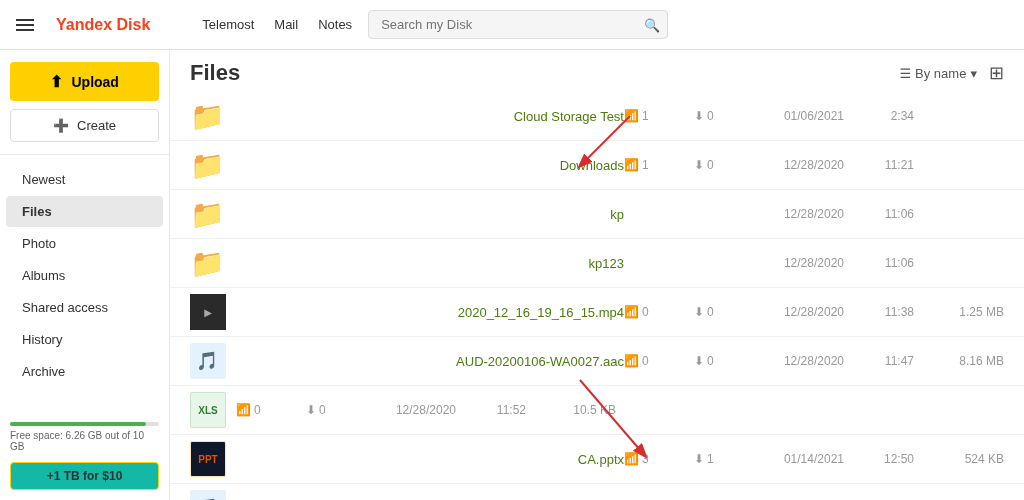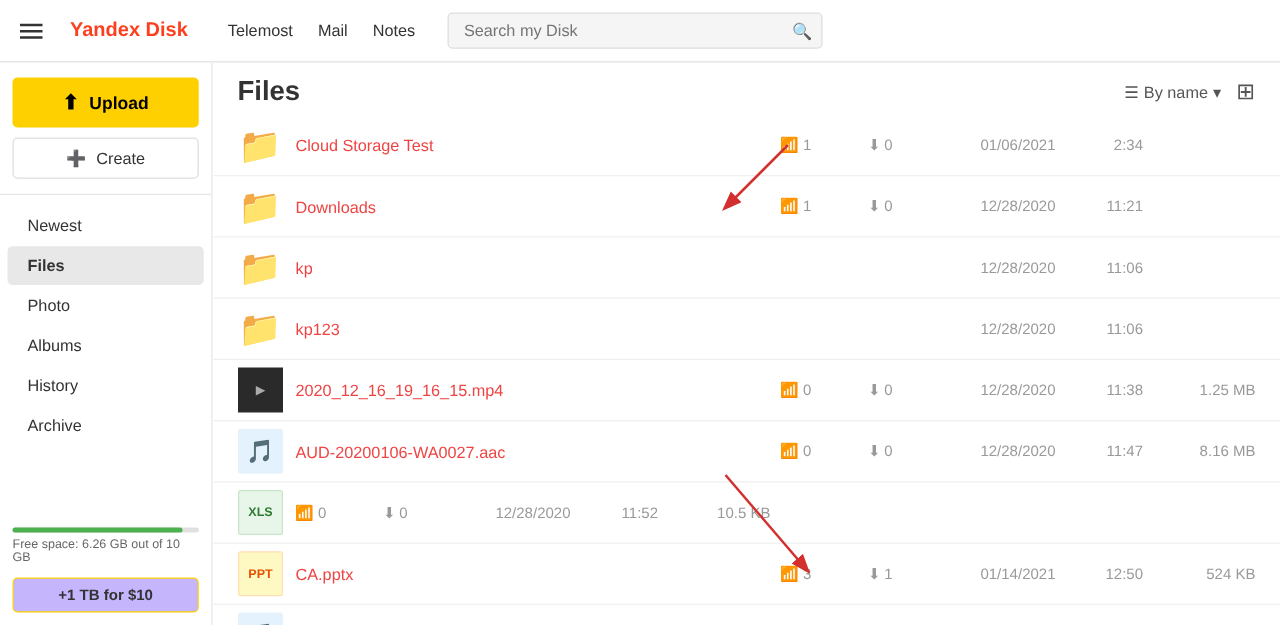--- a/index.html
+++ b/index.html
@@ -1,25 +1,25 @@
 <!DOCTYPE html>
 <html><head>
   <meta charset="utf-8">
   <style>
     * { margin: 0; padding: 0; box-sizing: border-box; }
     body { font-family: Arial, sans-serif; font-size: 13px; background: #fff; display: flex; flex-direction: column; height: 500px; overflow: hidden; }
 
     
     .header { display: flex; align-items: center; height: 50px; background: #fff; border-bottom: 1px solid #e0e0e0; padding: 0 16px; gap: 16px; flex-shrink: 0; }
-    .header-logo { display: flex; align-items: flex-start; gap: 6px; font-size: 18px; font-weight: bold; color: #fc3f1d; text-decoration: none; margin-right: 16px; }
+    .header-logo { display: flex; align-items: flex-start; gap: 6px; font-size: 18px; font-weight: bold; color: #fc3f1d; text-decoration: none; }
     .hamburger { display: flex; flex-direction: column; gap: 3px; cursor: pointer; margin-right: 6px; }
     .hamburger span { display: block; width: 18px; height: 2px; background: #333; }
-    .header-nav { display: flex; gap: 20px; align-items: center; }
+    .header-nav { display: flex; gap: 20px; align-items: center; margin-left: 36px; }
     .header-nav a { text-decoration: none; color: #333; font-size: 13px; }
-    .header-search { flex: 1; max-width: 300px; position: relative; margin-left: 10px; }
+    .header-search { flex: 1; max-width: 300px; position: relative; }
     .header-search input { width: 100%; padding: 6px 30px 6px 12px; border: 1px solid #ddd; border-radius: 4px; font-size: 13px; background: #f5f5f5; color: #999; }
     .header-search .search-icon { position: absolute; right: 8px; top: 50%; transform: translateY(-50%); color: #999; }
     .header-install { display: flex; align-items: center; gap: 8px; font-size: 13px; color: #333; margin-left: auto; }
     .header-install .win-icon { width: 20px; height: 20px; display: flex; align-items: center; justify-content: center; }
 
     
     .layout { display: flex; flex: 1; overflow: hidden; }
 
     
     .sidebar { width: 170px; background: #fff; border-right: 1px solid #e8e8e8; display: flex; flex-direction: column; overflow: hidden; flex-shrink: 0; }
@@ -29,44 +29,44 @@
     .btn-create { background: #fff; border: 1px solid #ddd; border-radius: 4px; padding: 8px 20px; font-size: 13px; cursor: pointer; display: flex; align-items: center; gap: 8px; width: 100%; justify-content: center; color: #333; }
     .sidebar-divider { height: 1px; background: #e8e8e8; margin: 4px 0; }
     .sidebar-scroll { flex: 1; overflow-y: auto; }
     .sidebar-nav { padding: 4px 0; }
     .sidebar-nav-item { padding: 8px 16px; cursor: pointer; color: #333; font-size: 13px; border-radius: 4px; margin: 1px 6px; }
     .sidebar-nav-item.active { background: #e8e8e8; font-weight: bold; }
     .storage-bar-container { padding: 6px 10px 4px; }
     .storage-bar { height: 4px; background: #e0e0e0; border-radius: 2px; width: 100%; }
     .storage-bar-fill { height: 100%; background: #4caf50; border-radius: 2px; width: 91%; }
     .storage-text { font-size: 10px; color: #666; margin-top: 4px; }
-    .btn-upgrade { margin: 6px 10px 10px; background: #c4b5fd; border: 1px solid #ffd000; border-radius: 4px; padding: 6px; font-size: 12px; font-weight: bold; color: #333; cursor: pointer; width: calc(100% - 20px); text-align: center; }
+    .btn-upgrade { margin: 6px 10px 10px; background: #14b8a6; border: 1px solid #ffd000; border-radius: 4px; padding: 6px; font-size: 12px; font-weight: bold; color: #333; cursor: pointer; width: calc(100% - 20px); text-align: center; }
 
     
     .main { flex: 1; display: flex; flex-direction: column; overflow: hidden; }
     .main-toolbar { display: flex; align-items: center; justify-content: space-between; padding: 10px 20px 6px; }
     .main-title { font-size: 22px; font-weight: bold; color: #333; }
     .toolbar-right { display: flex; align-items: center; gap: 12px; }
     .sort-btn { display: flex; align-items: center; gap: 4px; font-size: 13px; color: #555; cursor: pointer; border: none; background: none; }
     .grid-btn { cursor: pointer; border: none; background: none; color: #555; font-size: 18px; }
 
     
     .file-list { flex: 1; overflow-y: auto; }
     .file-row { display: flex; align-items: center; padding: 6px 20px; border-bottom: 1px solid #f0f0f0; min-height: 44px; position: relative; }
     .file-icon { width: 36px; height: 36px; flex-shrink: 0; display: flex; align-items: center; justify-content: center; margin-right: 10px; }
     .file-icon.folder { font-size: 28px; color: #ffd000; }
-    .file-name { flex: 1; color: #ef4444; text-decoration: none; font-size: 13px; cursor: pointer; }
+    .file-name { flex: 1; color: #4d7c0f; text-decoration: none; font-size: 13px; cursor: pointer; text-align: right; }
     .file-meta { display: flex; align-items: center; gap: 30px; color: #999; font-size: 12px; flex-shrink: 0; }
     .file-shared { display: flex; align-items: center; gap: 3px; width: 40px; }
     .file-downloads { display: flex; align-items: center; gap: 3px; width: 40px; }
     .file-date { width: 80px; text-align: right; }
     .file-time { width: 40px; text-align: right; }
     .file-size { width: 60px; text-align: right; }
     .thumb-xlsx { width: 36px; height: 36px; background: #e8f5e9; display: flex; align-items: center; justify-content: center; border-radius: 2px; font-size: 10px; color: #2e7d32; font-weight: bold; border: 1px solid #c8e6c9; }
-    .thumb-pptx { width: 36px; height: 36px; background: #fef9c3; display: flex; align-items: center; justify-content: center; border-radius: 2px; font-size: 10px; color: #e65100; font-weight: bold; border: 1px solid #ffe0b2; }
+    .thumb-pptx { width: 36px; height: 36px; background: #0f172a; display: flex; align-items: center; justify-content: center; border-radius: 2px; font-size: 10px; color: #e65100; font-weight: bold; border: 1px solid #ffe0b2; }
     .thumb-aac { width: 36px; height: 36px; background: #e3f2fd; display: flex; align-items: center; justify-content: center; border-radius: 2px; font-size: 18px; color: #1565c0; }
     .thumb-m4a { width: 36px; height: 36px; background: #e3f2fd; display: flex; align-items: center; justify-content: center; border-radius: 2px; font-size: 18px; color: #1565c0; }
     .thumb-video { width: 36px; height: 36px; background: #333; display: flex; align-items: center; justify-content: center; border-radius: 2px; position: relative; }
     .thumb-video-inner { width: 100%; height: 100%; background: linear-gradient(135deg, #555 0%, #222 100%); display: flex; align-items: center; justify-content: center; }
 
     
     ::-webkit-scrollbar { width: 6px; }
     ::-webkit-scrollbar-thumb { background: #ccc; border-radius: 3px; }
   </style>
 </head>
@@ -105,20 +105,21 @@
         <span>Create</span>
       </button>
     </div>
     <div class="sidebar-divider"></div>
     <div class="sidebar-scroll">
       <div class="sidebar-nav">
         <div class="sidebar-nav-item">Newest</div>
         <div class="sidebar-nav-item active">Files</div>
         <div class="sidebar-nav-item">Photo</div>
         <div class="sidebar-nav-item">Albums</div>
+        <div class="sidebar-nav-item">Shared access</div>
         <div class="sidebar-nav-item">History</div>
         <div class="sidebar-nav-item">Archive</div>
       </div>
 
     </div>
     <div class="storage-bar-container">
       <div class="storage-bar">
         <div class="storage-bar-fill"></div>
       </div>
       <div class="storage-text">Free space: 6.26 GB out of 10 GB</div>

